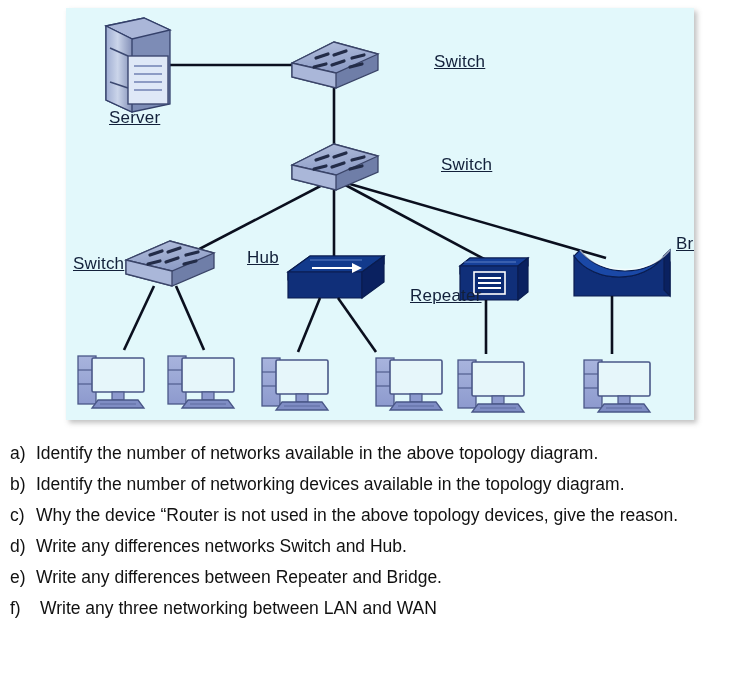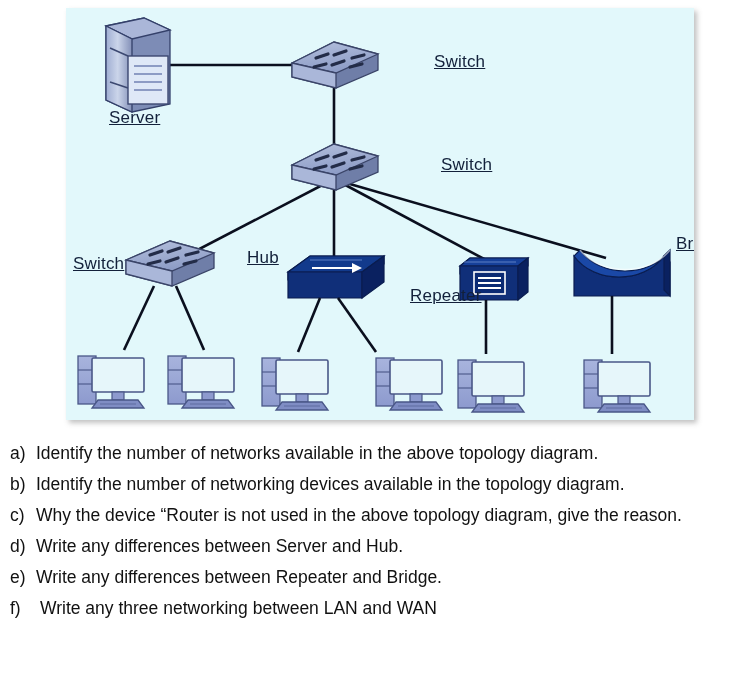--- a/index.html
+++ b/index.html
@@ -275,26 +275,26 @@
     <span class="q-text">Identify the number of networks available in the above topology diagram.</span>
   </div>
 
   <div class="q-row">
     <span class="q-marker">b)</span>
     <span class="q-text">Identify the number of networking devices available in the topology diagram.</span>
   </div>
 
   <div class="q-row">
     <span class="q-marker">c)</span>
-    <span class="q-text">Why the device “Router is not used in the above topology diagram, give the reason.</span>
+    <span class="q-text">Why the device “Router is not used in the above topology devices, give the reason.</span>
   </div>
 
   <div class="q-row">
     <span class="q-marker">d)</span>
-    <span class="q-text">Write any differences between Server and Hub.</span>
+    <span class="q-text">Write any differences networks Switch and Hub.</span>
   </div>
 
   <div class="q-row">
     <span class="q-marker">e)</span>
     <span class="q-text">Write any differences between Repeater and Bridge.</span>
   </div>
 
   <div class="q-row wide-gap">
     <span class="q-marker">f)</span>
     <span class="q-text">Write any three networking between LAN and WAN</span>

